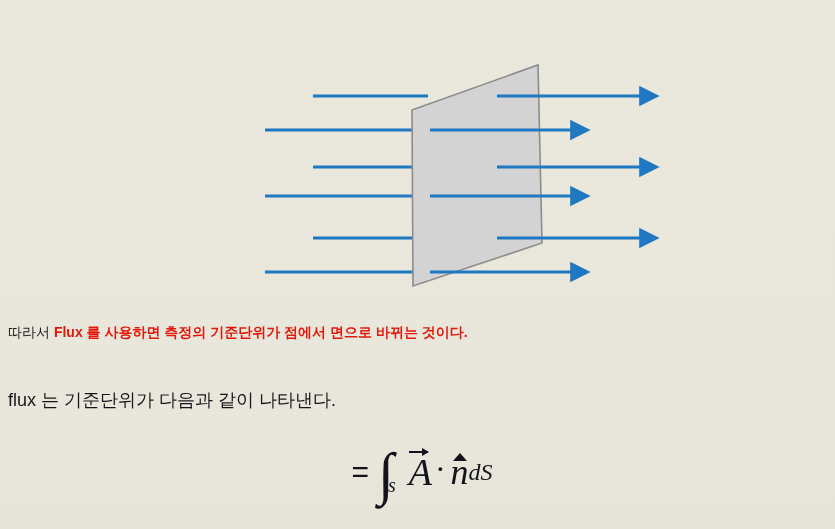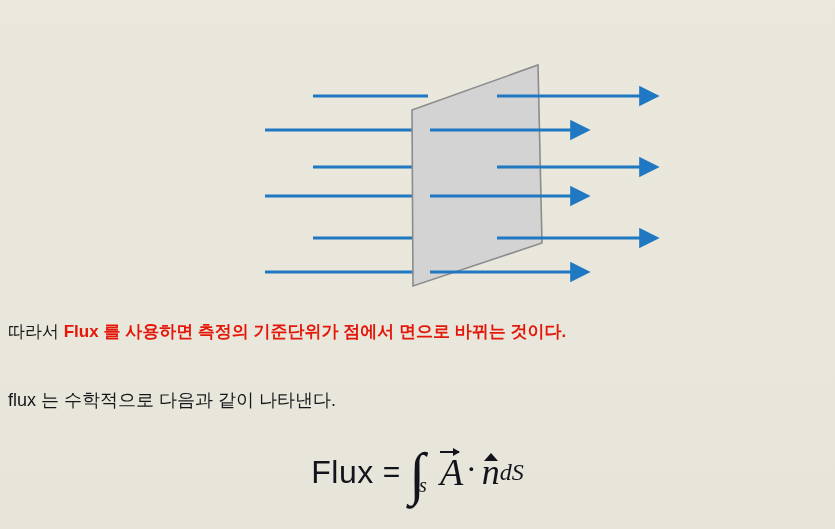--- a/index.html
+++ b/index.html
@@ -34,21 +34,21 @@
   }
   
   .para {
     position: absolute;
     left: 8px;
     white-space: nowrap;
     letter-spacing: 0px;
   }
   #line-red {
     top: 319px;
-    font-size: 17px;
+    font-size: 14px;
     font-weight: bold;
     color: #e3180b;
     line-height: 26px;
   }
   #line-red .lead {
     color: #1b1b1b;
     font-weight: normal;
   }
   #line-plain {
     top: 387px;
@@ -192,25 +192,24 @@
         <line x1="497" y1="238" x2="643" y2="238" marker-end="url(#ah)"></line>
         <line x1="430" y1="272" x2="574" y2="272" marker-end="url(#ah)"></line>
       </g>
     </svg>
   </div>
 
   <div class="para" id="line-red">
     <span class="lead">따라서 </span><span>Flux 를 사용하면 측정의 기준단위가 점에서 면으로 바뀌는 것이다.</span>
   </div>
 
-  <div class="para" id="line-plain">flux 는 수학적으로 다음과 같이 나타낸다.</div>
+  <div class="para" id="line-plain">flux 는 기준단위가 다음과 같이 나타낸다.</div>
 
   <div id="formula">
     <span class="fx-row">
-      <span class="fx-label">Flux</span>
       <span class="fx-eq">=</span>
       <span class="fx-int">∫</span>
       <span class="fx-int-sub">s</span>
       <span class="fx-vec">
         <span class="bar"></span><span>A</span>
       </span>
       <span class="fx-dot">·</span>
       <span class="fx-hat">
         <span class="caret"></span><span>n</span>
       </span>

